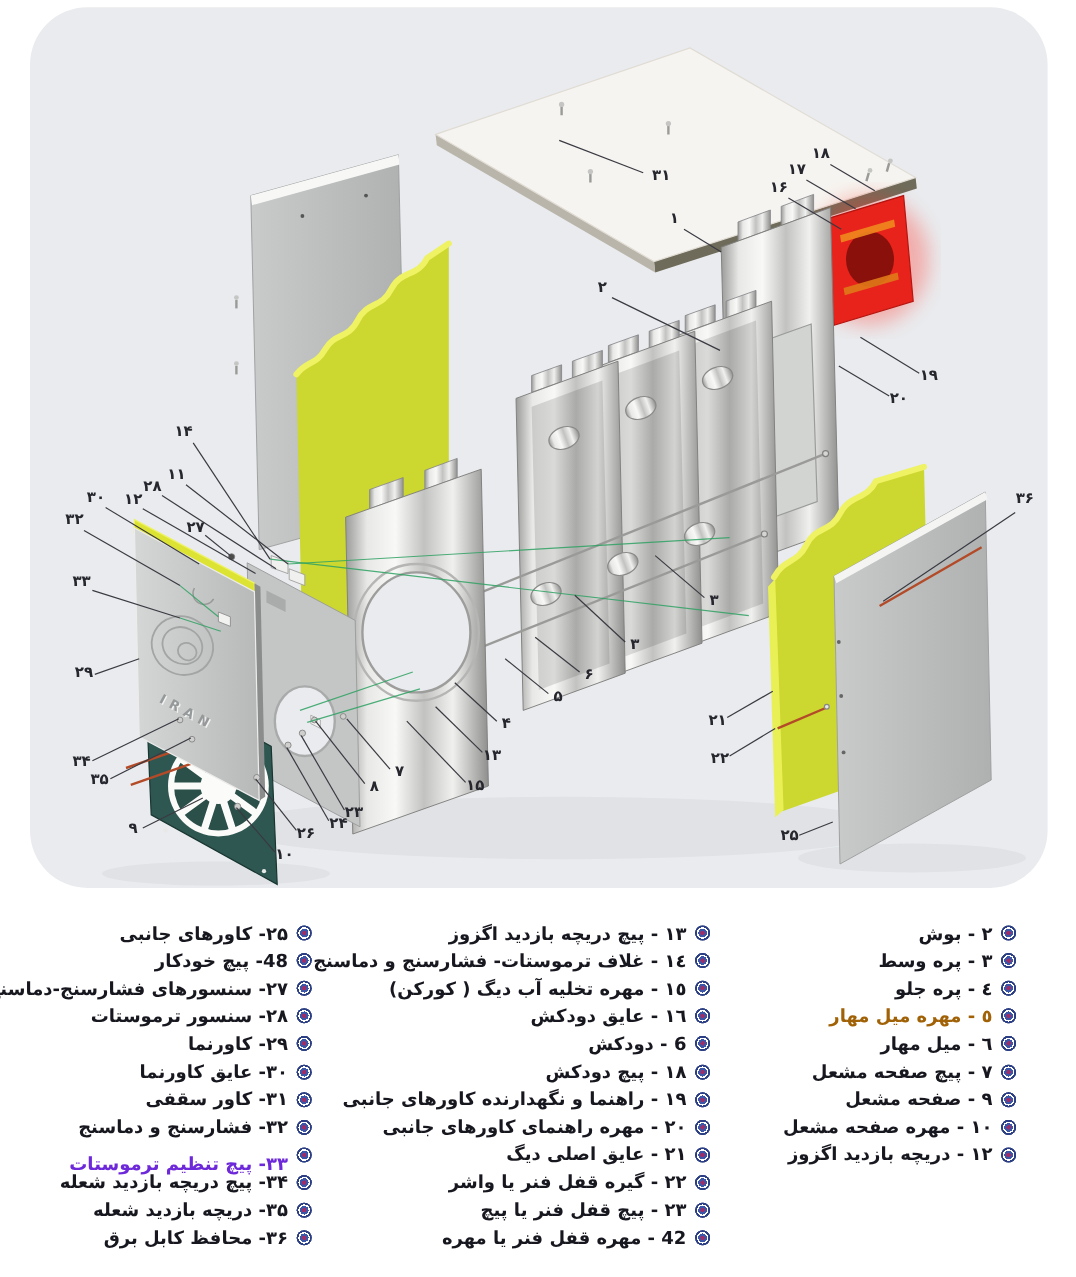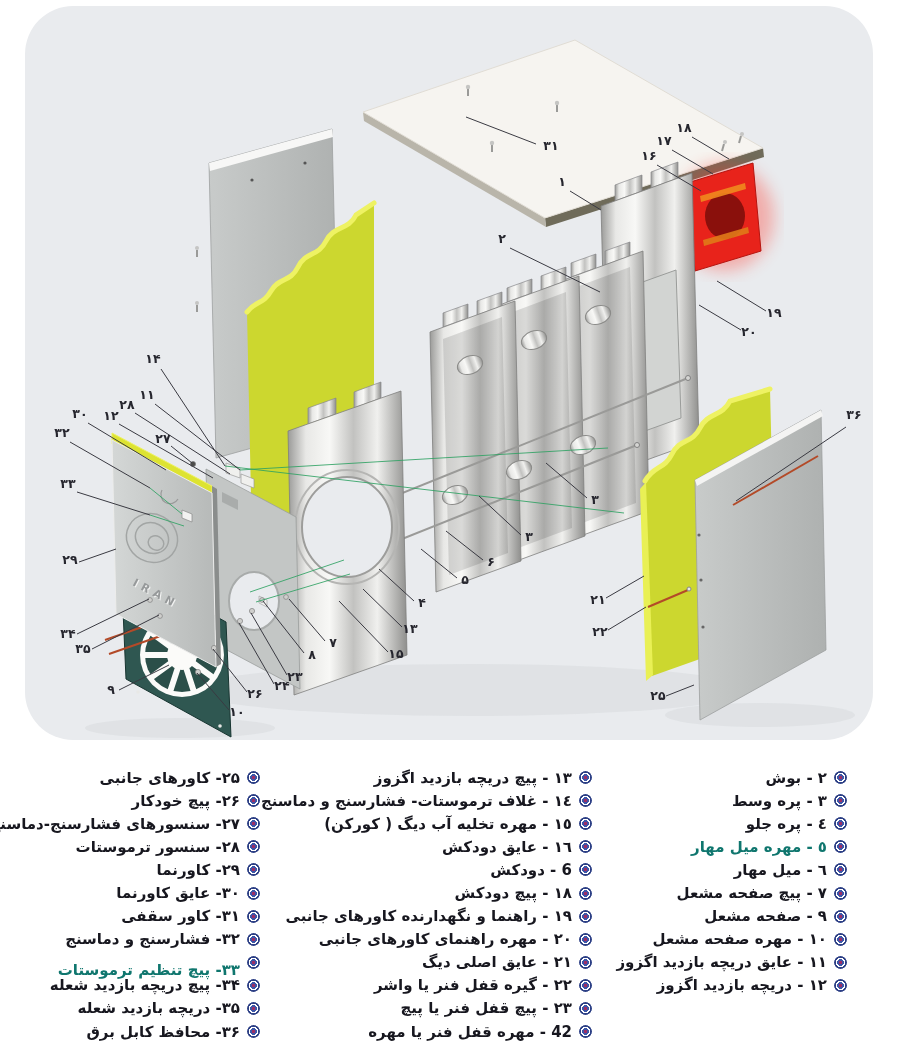--- a/index.html
+++ b/index.html
@@ -352,41 +352,37 @@
         <div class="part-row">
           <span class="bullet"></span>
           <span style="color: rgb(23, 23, 31);">٣ - پره وسط</span>
         </div>
         <div class="part-row">
           <span class="bullet"></span>
           <span style="color: rgb(23, 23, 31);">٤ - پره جلو</span>
         </div>
         <div class="part-row">
           <span class="bullet"></span>
-          <span style="color: #0f766e;">٥ - مهره میل مهار</span>
+          <span style="color: #a16207;">٥ - مهره میل مهار</span>
         </div>
         <div class="part-row">
           <span class="bullet"></span>
           <span style="color: rgb(23, 23, 31);">٦ - میل مهار</span>
         </div>
         <div class="part-row">
           <span class="bullet"></span>
           <span style="color: rgb(23, 23, 31);">٧ - پیچ صفحه مشعل</span>
         </div>
         <div class="part-row">
           <span class="bullet"></span>
           <span style="color: rgb(23, 23, 31); text-align: right;">٩ - صفحه مشعل</span>
         </div>
         <div class="part-row">
           <span class="bullet"></span>
           <span style="color: rgb(23, 23, 31);">١٠ - مهره صفحه مشعل</span>
-        </div>
-        <div class="part-row">
-          <span class="bullet"></span>
-          <span style="color: rgb(23, 23, 31);">١١ - عایق دریچه بازدید اگزوز</span>
         </div>
         <div class="part-row">
           <span class="bullet"></span>
           <span style="color: rgb(23, 23, 31);">١٢ - دریچه بازدید اگزوز</span>
         </div>
       </div>
     <div class="parts-col" id="col-2">
         <div class="part-row">
           <span class="bullet"></span>
           <span style="color: rgb(23, 23, 31);">١٣ - پیچ دریچه بازدید اگزوز</span>
@@ -436,21 +432,21 @@
           <span style="color: rgb(23, 23, 31);">42 - مهره قفل فنر یا مهره</span>
         </div>
       </div>
     <div class="parts-col" id="col-3">
         <div class="part-row">
           <span class="bullet"></span>
           <span style="color: rgb(23, 23, 31);">۲۵- کاورهای جانبی</span>
         </div>
         <div class="part-row">
           <span class="bullet"></span>
-          <span style="color: rgb(23, 23, 31);">۲۶- پیچ خودکار</span>
+          <span style="color: rgb(23, 23, 31);">48- پیچ خودکار</span>
         </div>
         <div class="part-row">
           <span class="bullet"></span>
           <span style="color: rgb(23, 23, 31);">۲۷- سنسورهای فشارسنج-دماسنج</span>
         </div>
         <div class="part-row">
           <span class="bullet"></span>
           <span style="color: rgb(23, 23, 31);">۲۸- سنسور ترموستات</span>
         </div>
         <div class="part-row">
@@ -464,21 +460,21 @@
         <div class="part-row">
           <span class="bullet"></span>
           <span style="color: rgb(23, 23, 31);">۳۱- کاور سقفی</span>
         </div>
         <div class="part-row">
           <span class="bullet"></span>
           <span style="color: rgb(23, 23, 31);">۳۲- فشارسنج و دماسنج</span>
         </div>
         <div class="part-row">
           <span class="bullet"></span>
-          <span style="color: #0f766e; margin-top: 16px;">۳۳- پیچ تنظیم ترموستات</span>
+          <span style="color: #6d28d9; margin-top: 16px;">۳۳- پیچ تنظیم ترموستات</span>
         </div>
         <div class="part-row">
           <span class="bullet"></span>
           <span style="color: rgb(23, 23, 31);">۳۴- پیچ دریچه بازدید شعله</span>
         </div>
         <div class="part-row">
           <span class="bullet"></span>
           <span style="color: rgb(23, 23, 31);">۳۵- دریچه بازدید شعله</span>
         </div>
         <div class="part-row">

